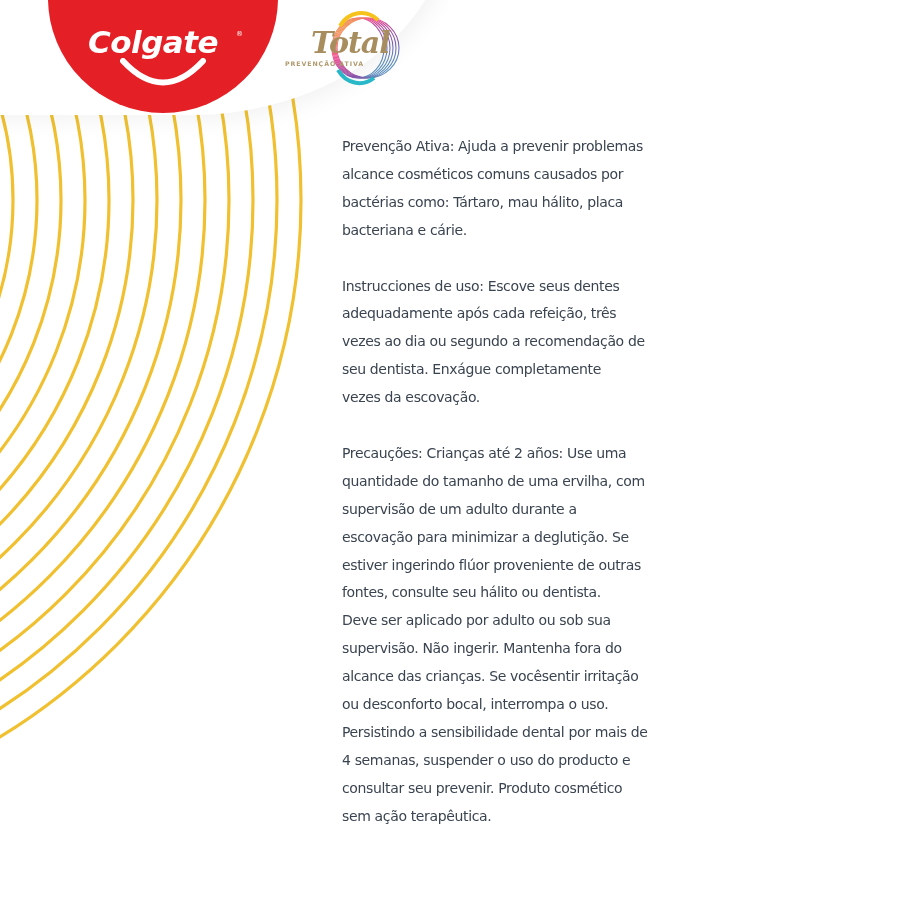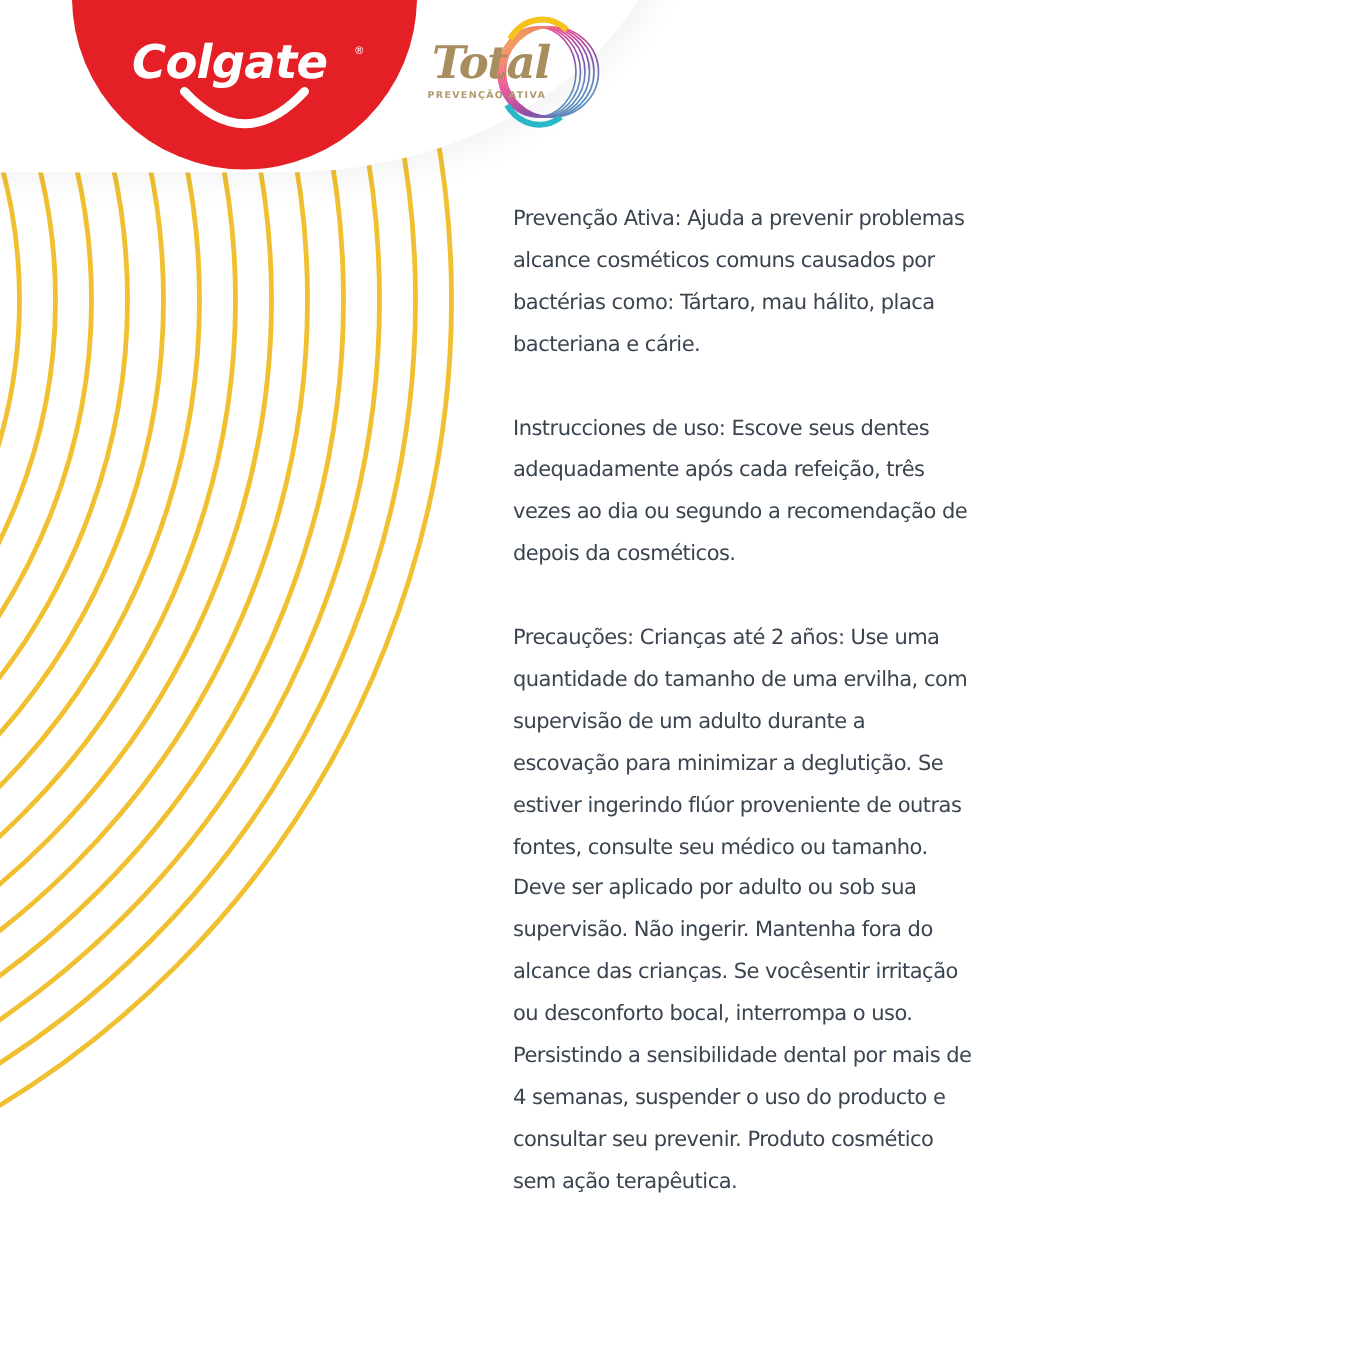--- a/index.html
+++ b/index.html
@@ -27,21 +27,21 @@
     color: #ffffff; font-family: "DejaVu Sans", sans-serif;
     font-weight: bold; font-style: italic; font-size: 31px;
     letter-spacing: -0.5px; line-height: 40px;
   }
   .colgate-reg {
     position: absolute; left: 236px; top: 30px; color: #fff; font-size: 7px;
   }
   .colgate-smile { position: absolute; left: 120px; top: 58px; }
   .total-logo { position: absolute; left: 285px; top: 8px; width: 120px; height: 85px; }
   .total-word {
-    position: absolute; left: 3px; top: 18px;
+    position: absolute; left: 26px; top: 18px;
     font-family: "DejaVu Serif", serif; font-weight: bold; font-style: italic;
     font-size: 30px; color: #a88e5e; letter-spacing: -1px; line-height: 34px;
   }
   .total-sub {
     position: absolute; left: 0px; top: 52px;
     font-family: "DejaVu Sans", sans-serif; font-weight: bold; font-size: 6.3px;
     letter-spacing: 0.9px; color: #b09a6e; white-space: nowrap;
   }
   .total-ring { position: absolute; left: 35px; top: 0; }
   .copy {
@@ -113,29 +113,30 @@
     <p>
       <span class="line">Prevenção Ativa: Ajuda a prevenir problemas</span>
       <span class="line">alcance cosméticos comuns causados por</span>
       <span class="line">bactérias como: Tártaro, mau hálito, placa</span>
       <span class="line">bacteriana e cárie.</span>
     </p>
     <p>
       <span class="line">Instrucciones de uso: Escove seus dentes</span>
       <span class="line">adequadamente após cada refeição, três</span>
       <span class="line">vezes ao dia ou segundo a recomendação de</span>
-      <span class="line">depois da cosméticos.</span>
+      <span class="line">seu dentista. Enxágue completamente</span>
+      <span class="line">vezes da escovação.</span>
     </p>
     <p>
       <span class="line">Precauções: Crianças até 2 años: Use uma</span>
       <span class="line">quantidade do tamanho de uma ervilha, com</span>
       <span class="line">supervisão de um adulto durante a</span>
       <span class="line">escovação para minimizar a deglutição. Se</span>
       <span class="line">estiver ingerindo flúor proveniente de outras</span>
-      <span class="line">fontes, consulte seu médico ou tamanho.</span>
+      <span class="line">fontes, consulte seu hálito ou dentista.</span>
       <span class="line">Deve ser aplicado por adulto ou sob sua</span>
       <span class="line">supervisão. Não ingerir. Mantenha fora do</span>
       <span class="line">alcance das crianças. Se vocêsentir irritação</span>
       <span class="line">ou desconforto bocal, interrompa o uso.</span>
       <span class="line">Persistindo a sensibilidade dental por mais de</span>
       <span class="line">4 semanas, suspender o uso do producto e</span>
       <span class="line">consultar seu prevenir. Produto cosmético</span>
       <span class="line">sem ação terapêutica.</span>
     </p>
   </div>

